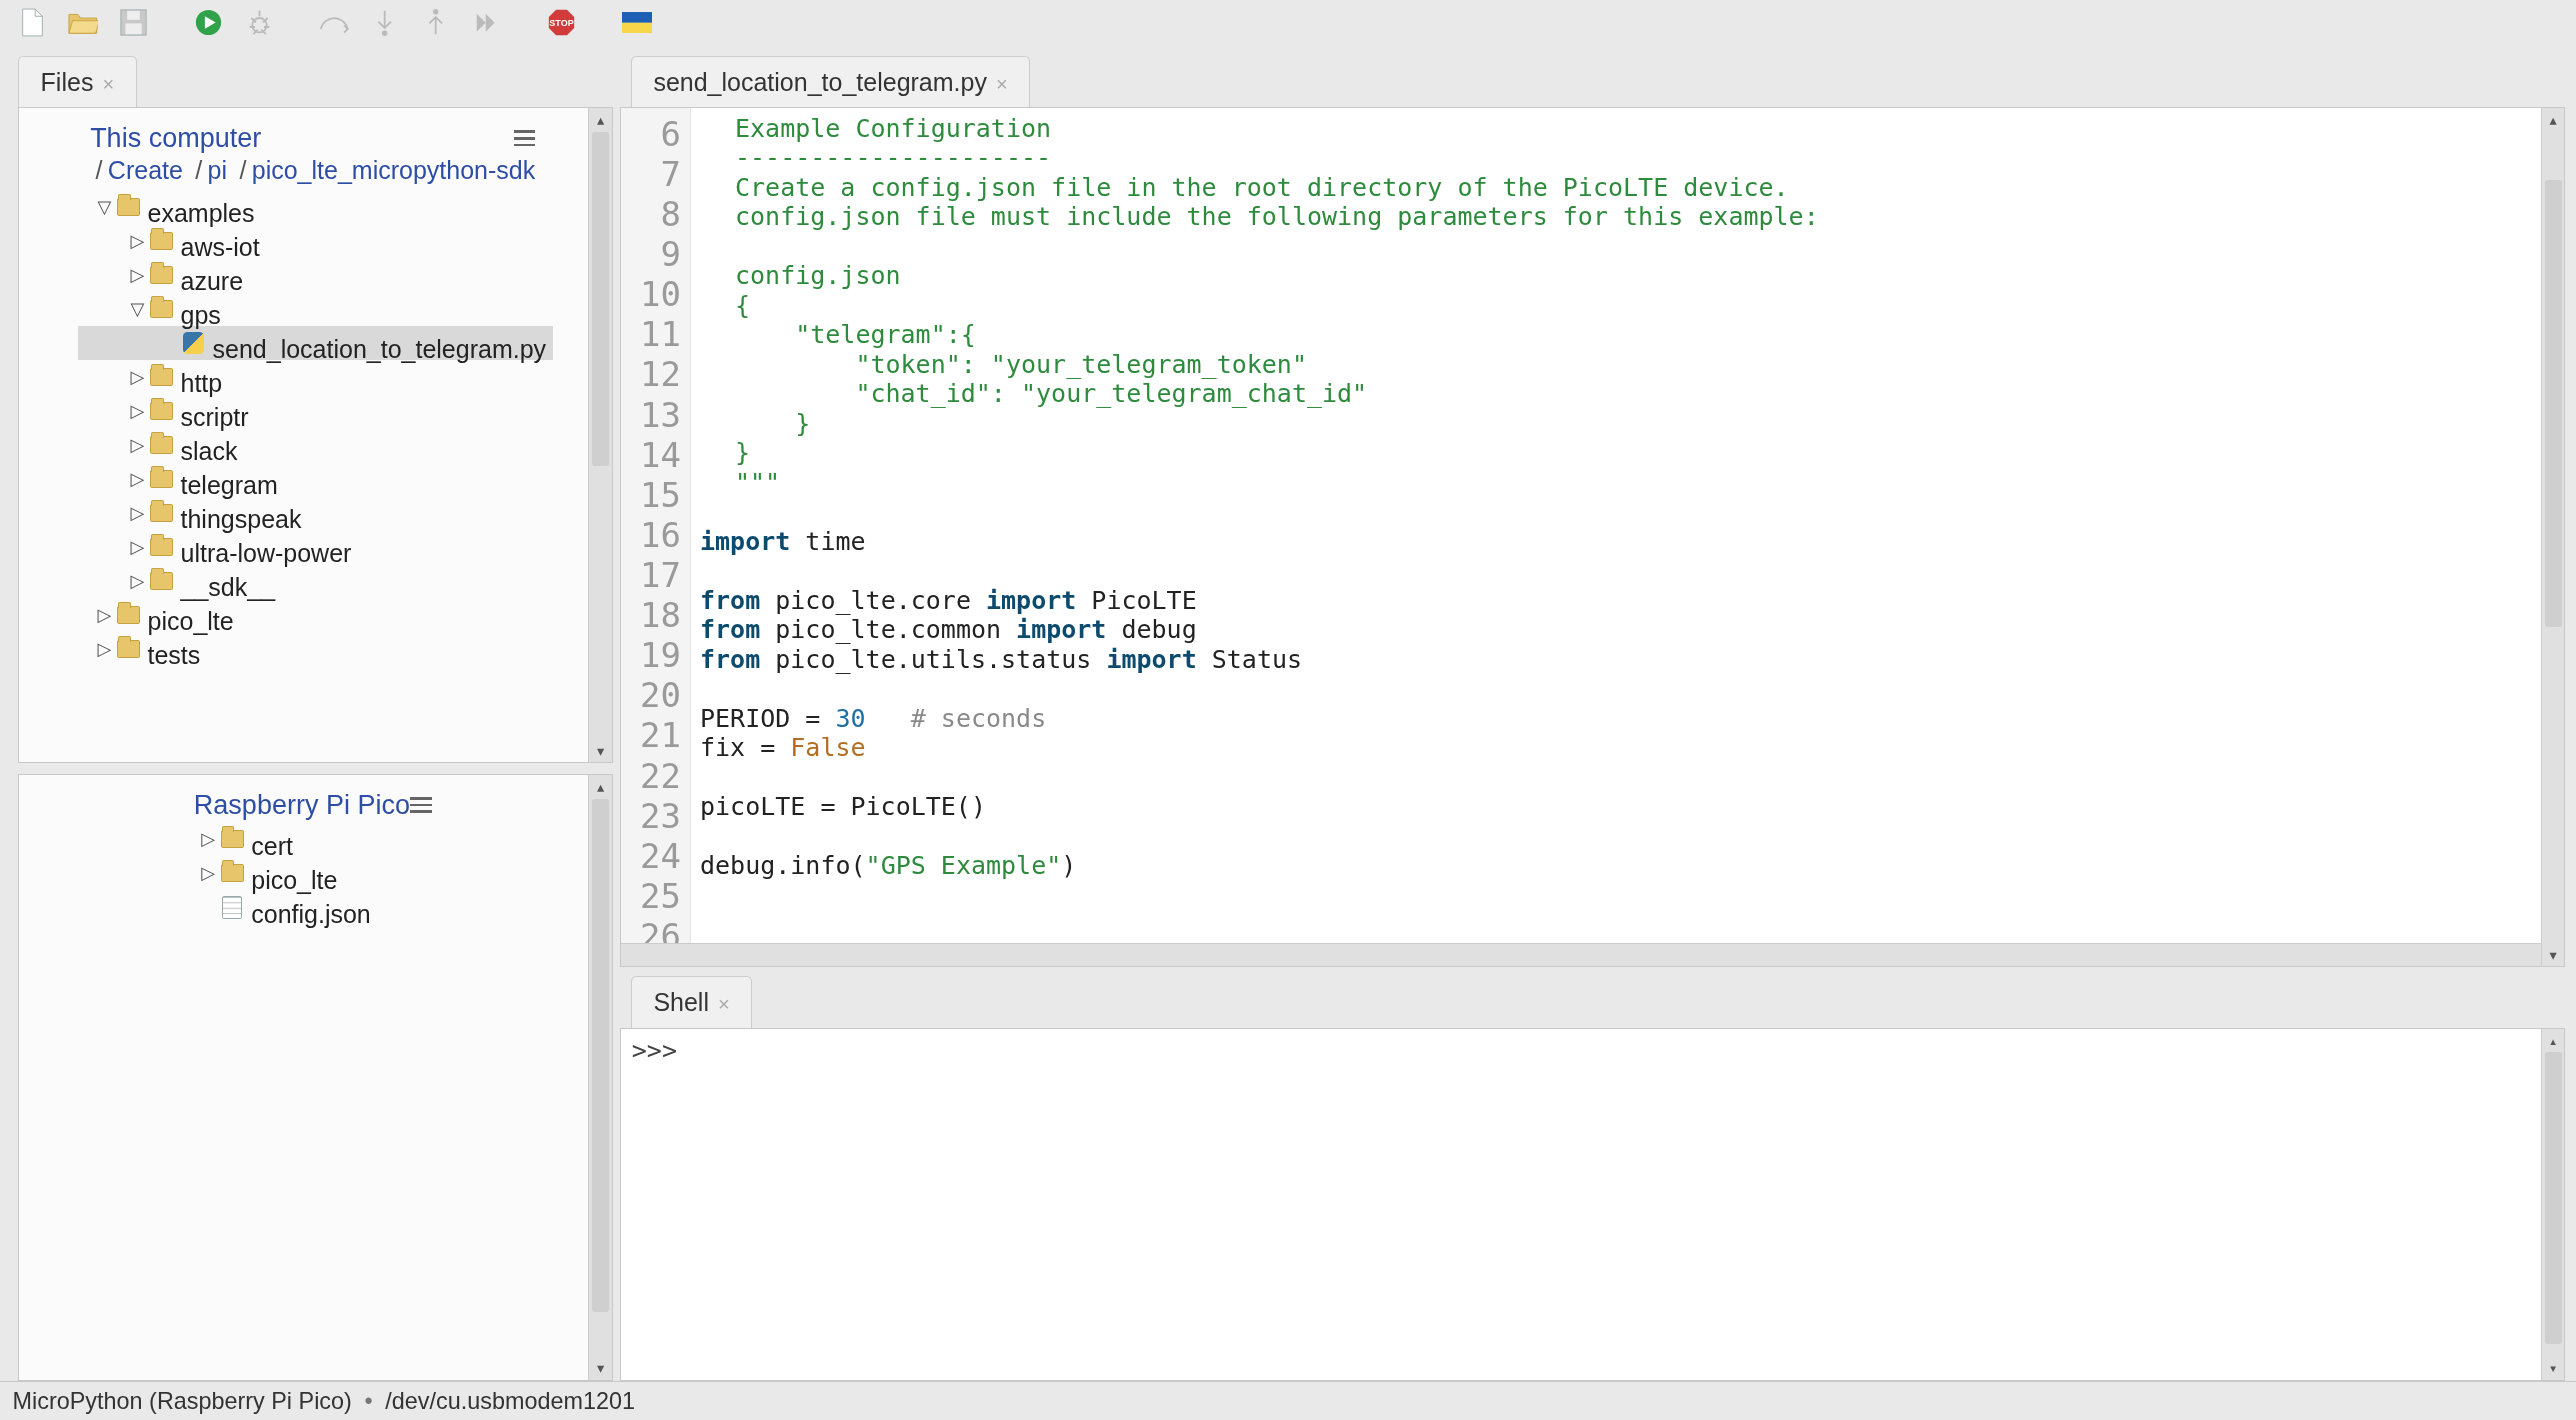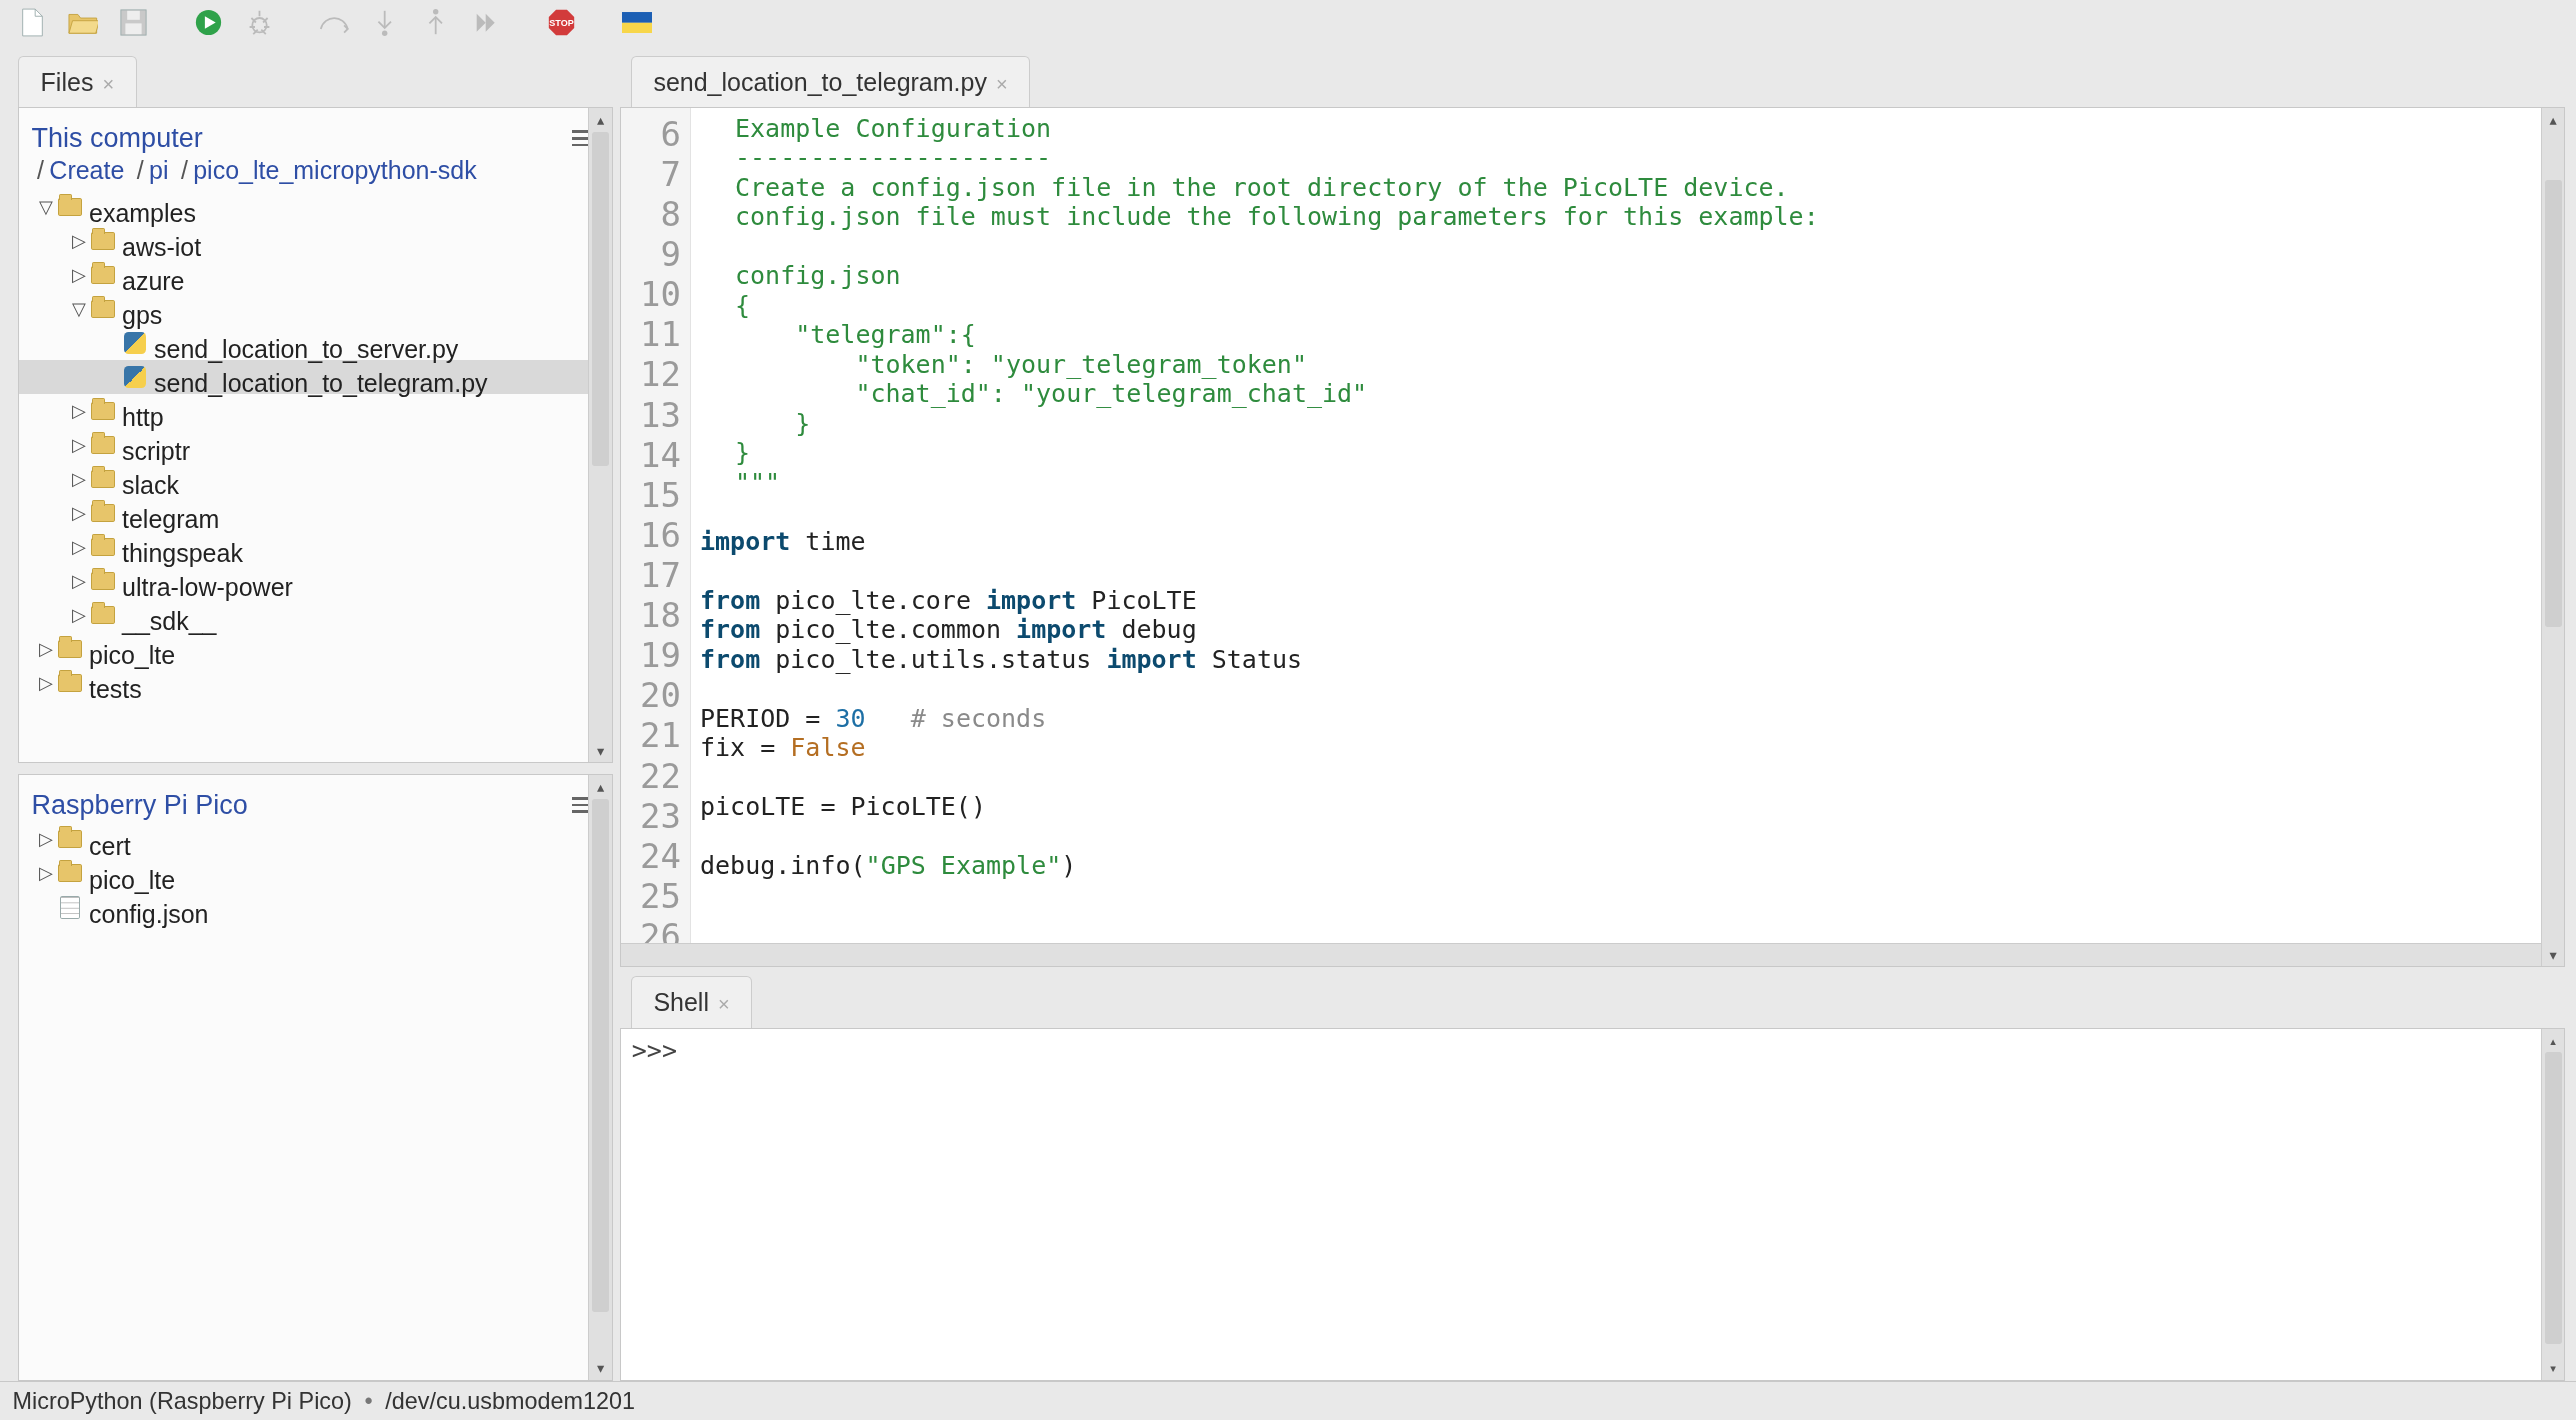--- a/index.html
+++ b/index.html
@@ -74,20 +74,21 @@
     font-size:20px;
   }
 
   .file-panel{
     background:#fbfbfb;
     border:0.9px solid #c8c8c8;
     flex:1;
     position:relative;
     display:flex;flex-direction:column;
     overflow:hidden;
+    align-items:center;
   }
   .file-panel + .file-panel{margin-top:10.8px;}
   .file-panel.top{flex:0 0 656px;}
 
   .panel-inner{
     flex:1;overflow:hidden;padding:7.2px 0;
   }
   .panel-title{
     color:var(--link);
     font-size:27px;
@@ -351,27 +352,20 @@
                 <span class="folder-ic"></span>
               </span>
               <span class="label">azure</span>
             </div>
             <div class="node d1">
               <span class="arrow">▽</span>
               <span class="ic">
                 <span class="folder-ic"></span>
               </span>
               <span class="label">gps</span>
-            </div>
-            <div class="node d2">
-              <span class="arrow blank">▷</span>
-              <span class="ic">
-                <span class="py-ic"></span>
-              </span>
-              <span class="label">send_location_to_server.py</span>
             </div>
             <div class="node d2 sel">
               <span class="arrow blank">▷</span>
               <span class="ic">
                 <span class="py-ic"></span>
               </span>
               <span class="label">send_location_to_telegram.py</span>
             </div>
             <div class="node d1">
               <span class="arrow">▷</span>

